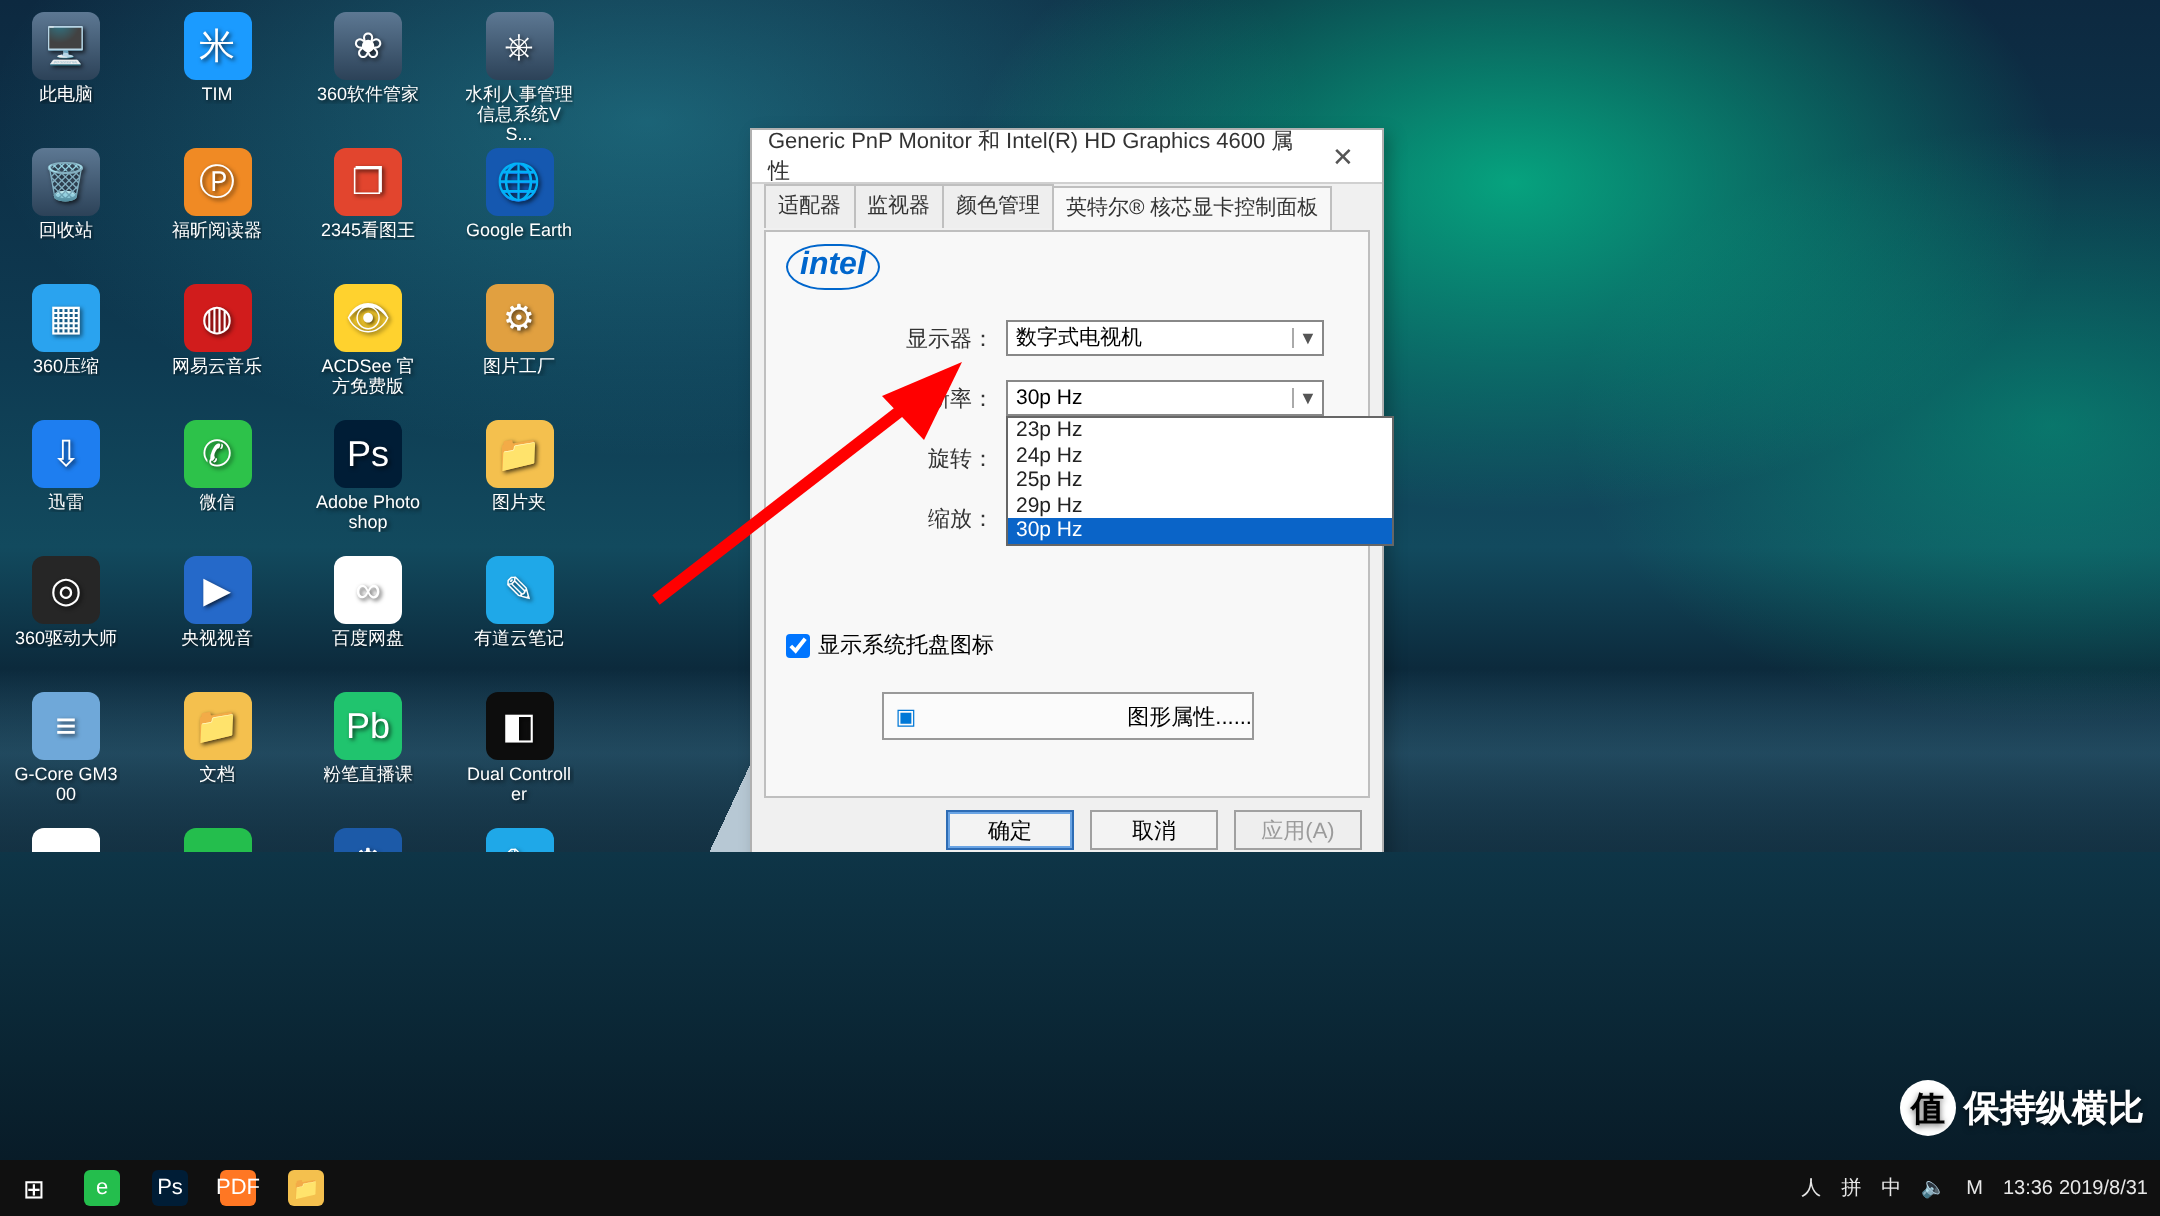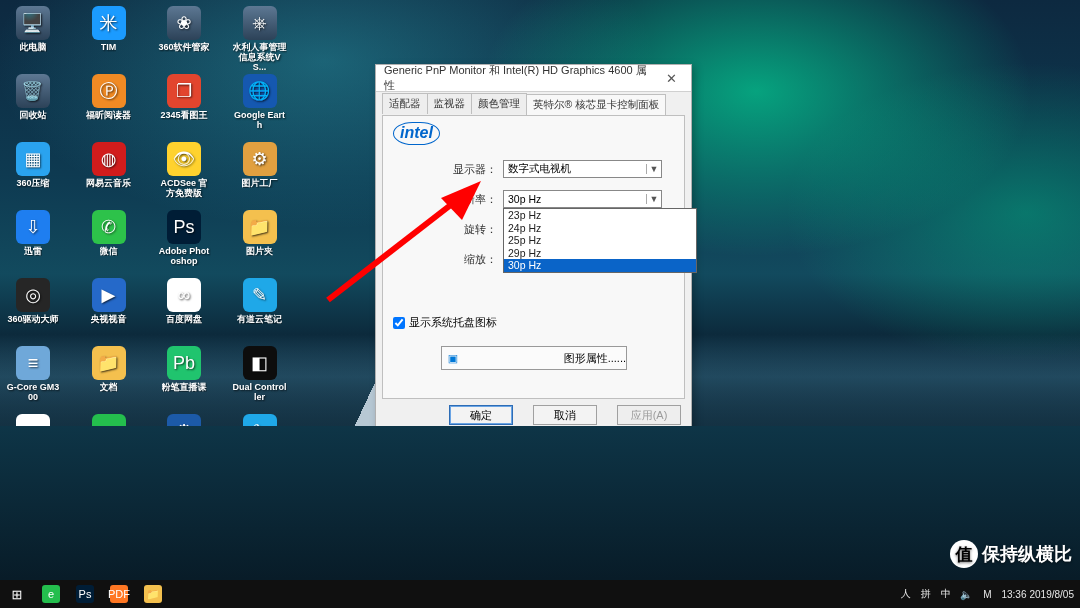--- a/index.html
+++ b/index.html
@@ -39,37 +39,37 @@
   .dicon {
     width:54px; height:66px; display:flex; flex-direction:column; align-items:center; justify-content:flex-start;
     color:#fff; font-size:9px; text-align:center; cursor:pointer;
     text-shadow: 1px 1px 2px rgba(0,0,0,.7);
     padding-top:2px;
   }
   .dicon .box {
     width:34px; height:34px; border-radius:6px; display:flex; align-items:center; justify-content:center;
     font-size:18px; color:#fff; margin-bottom:2px; flex-shrink:0;
   }
-  .dicon .lbl { line-height:10px; word-break:break-all; max-height:30px; overflow:hidden;font-weight:bold; }
+  .dicon .lbl { line-height:10px; word-break:break-all; max-height:30px; overflow:hidden; }
 
   
   .dialog {
     position:absolute; left:375px; top:64px; width:317px; height:370px;
     background:#f0f0f0; border:1px solid #b0b0b0; box-shadow:3px 3px 8px rgba(0,0,0,.25);
   }
   .dialog .titlebar {
     height:27px; background:#fff; border-bottom:1px solid #d0d0d0;
     display:flex; align-items:center; font-size:11px; color:#333; padding-left:8px;
   }
   .dialog .titlebar .close {
     margin-left:auto; width:40px; height:100%; display:flex; align-items:center; justify-content:center;
     font-size:13px; color:#555; cursor:pointer;
   }
   .dialog .tabs {
-    display:flex; align-items:flex-end; height:22px; background:#f0f0f0; padding-left:6px; font-size:10.5px;
+    display:flex; height:22px; background:#f0f0f0; padding-left:6px; font-size:10.5px;
   }
   .tab {
     padding:3px 6px 3px; border:1px solid #bfbfbf; border-bottom:none; background:#eee; margin-right:-1px;
     color:#333; cursor:pointer;
   }
   .tab.active { background:#f8f8f8; position:relative; top:1px; }
   .panel { position:absolute; left:6px; right:6px; top:50px; bottom:34px; border:1px solid #bfbfbf; background:#f8f8f8; }
 
   .intel-logo { position:absolute; left:10px; top:6px; font-size:16px; font-style:italic; font-weight:bold;
     color:#06c; border:1.5px solid #06c; border-radius:50%/60%; padding:1px 6px 2px; }
@@ -91,21 +91,21 @@
   .tray-check { position:absolute; left:10px; bottom:68px; font-size:11px; display:flex; align-items:center; gap:4px; }
   .tray-check input { width:12px; height:12px; }
 
   .prop-btn {
     position:absolute; left:58px; bottom:28px; width:186px; height:24px; border:1px solid #999; background:#fbfbfb;
     display:flex; align-items:center; font-size:11px; cursor:pointer;
   }
   .prop-btn .pico { width:22px; display:flex; align-items:center; justify-content:center; color:#0078d7; font-size:11px; }
   .prop-btn .ptxt { flex:1; text-align:right; }
 
-  .dlg-buttons { position:absolute; right:10px; bottom:8px; display:flex; gap:20px;justify-content:flex-end; }
+  .dlg-buttons { position:absolute; right:10px; bottom:8px; display:flex; gap:8px;justify-content:flex-end; }
   .btn { width:64px; height:20px; border:1px solid #a0a0a0; background:#f3f3f3; font-size:11px; display:flex;
     align-items:center; justify-content:center; cursor:pointer; }
   .btn.primary { border-color:#2d6cb5; box-shadow:0 0 0 1px #6aa4e4 inset; }
   .btn.disabled { color:#9b9b9b; background:#eee; cursor:default; }
 
   
   .arrow-svg { position:absolute; left:313px; top:175px; width:175px; height:130px; pointer-events:none; }
 
   
   .watermark {
@@ -370,18 +370,18 @@
       </div>
 
     <div class="tray">
       <span>人</span>
       <span>拼</span>
       <span>中</span>
       <span>🔈</span>
       <span>M</span>
       <span class="clock">
         <div>13:36</div>
-        <div>2019/8/05</div>
+        <div>2019/8/31</div>
       </span>
     </div>
   </div>
 
 </div>
 
 </body></html>

